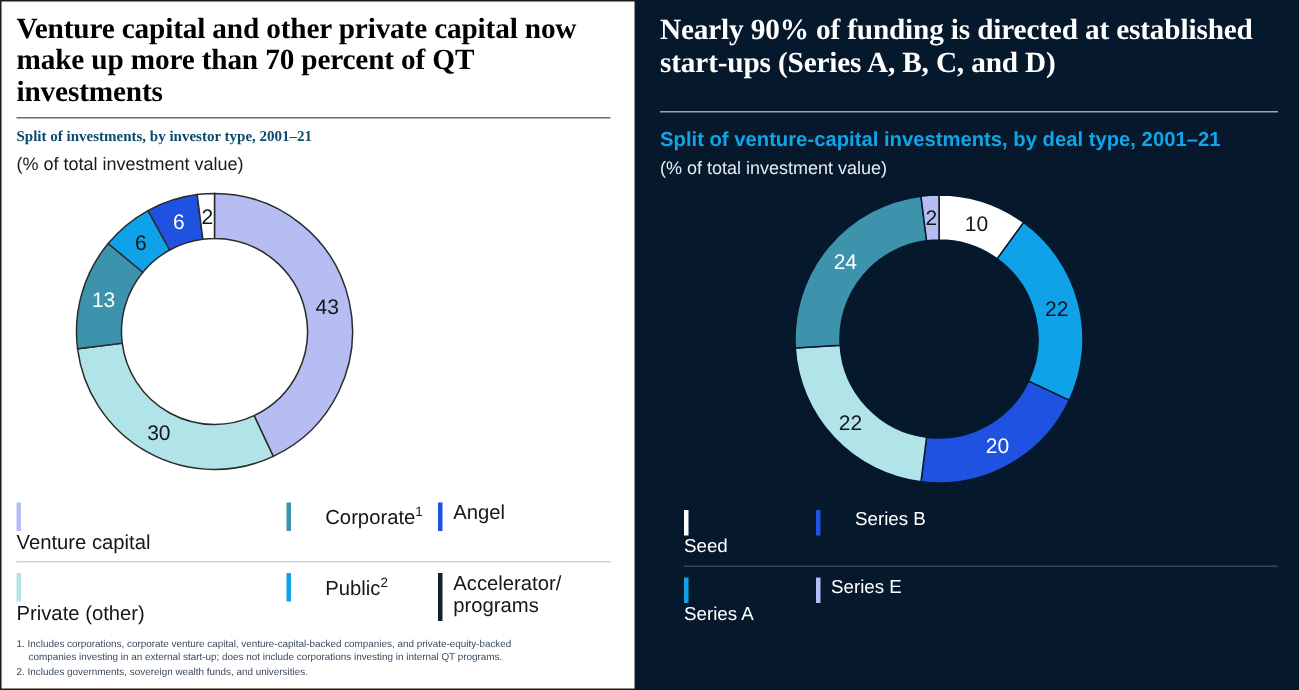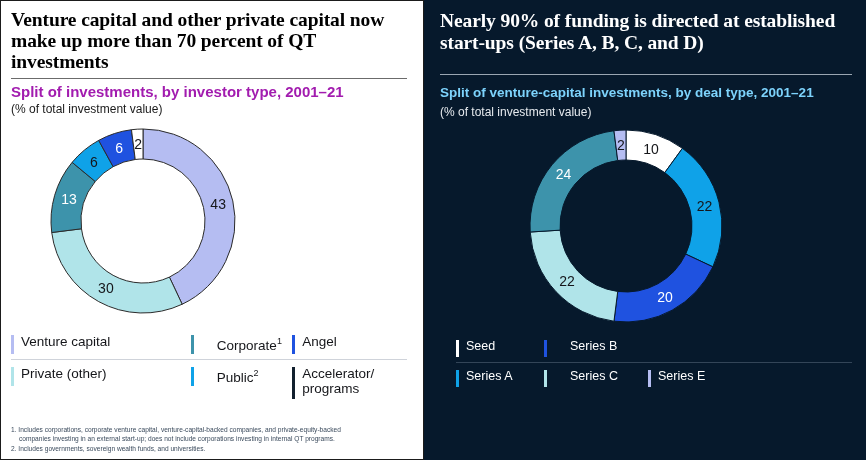--- a/index.html
+++ b/index.html
@@ -26,21 +26,21 @@
     font-size:19.5px;
     line-height:21px;
     color:#000000;
     letter-spacing:-0.1px;
     margin:2px 0 0 0;
   }
   .rule-dark{
     height:1px;background:#6b6b6b;margin:6px 0 5px 0;
   }
   .subtitle{
-    font-size:15px;font-weight:bold;color:#a21caf;line-height:16px;
+    font-size:10px;font-weight:bold;color:#0c4a6e;line-height:16px;font-family:Liberation Serif, serif;
   }
   .units{
     font-size:12px;color:#1a1a1a;margin-top:2px;line-height:14px;
   }
 
   
   .donut-area{position:relative;height:208px;margin-top:4px;}
   .donut-wrap{position:absolute;left:22px;top:0;width:220px;height:205px;}
   .donut-wrap svg{display:block;}
   .slice-label{
@@ -48,21 +48,21 @@
     font-size:14px;
     font-weight:normal;
   }
 
   
   .legend{
     margin-top:6px;
   }
   .legend-row{display:flex;align-items:flex-start;margin-bottom:2px;}
   .legend-cell{display:flex;align-items:flex-start;}
-  .legend-cell.c1{width:188px;}
+  .legend-cell.c1{width:188px;flex-direction:column;}
   .legend-cell.c2{width:106px;gap:16px;}
   .legend-cell.c3{width:120px;}
   .swatch{
     width:3px;min-width:3px;height:19px;margin-right:7px;margin-top:1px;
   }
   .legend-label{
     font-size:13.5px;color:#15161a;line-height:15px;
   }
   .legend-label sup{font-size:9px;vertical-align:super;}
   .legend-sep{height:1px;background:#cfd3da;margin:5px 0 6px 0;}
@@ -83,21 +83,21 @@
     padding:10px 14px 0 16px;
   }
   .headline-dark{
     font-family:"Liberation Serif", serif;
     font-weight:bold;
     font-size:19.5px;line-height:22px;color:#ffffff;
     letter-spacing:-0.1px;margin:0;
   }
   .rule-light{height:1px;background:#9aa6b2;margin:20px 0 9px 0;}
   .subtitle-dark{
-    font-size:13.5px;font-weight:bold;color:#7dd3fc;line-height:17px;
+    font-size:13.5px;font-weight:bold;color:#0ea5e9;line-height:17px;
   }
   .units-dark{font-size:12px;color:#e6eaee;margin-top:4px;line-height:14px;}
 
   .donut-area-dark{position:relative;height:210px;margin-top:2px;}
   .donut-wrap-dark{position:absolute;left:66px;top:0;width:240px;height:210px;}
 
   .legend-dark .legend-label{color:#ffffff;font-size:12.5px;}
   .legend-dark .legend-sep{background:#334558;}
   .legend-dark .legend-cell.c1{width:88px;}
   .legend-dark .legend-cell.c2{width:104px;}
@@ -217,24 +217,20 @@
         </div>
       </div>
 
       <div class="legend-sep"></div>
 
       <div class="legend-row">
         <div class="legend-cell c1">
           <span class="swatch" style="background:#0fa2e8"></span>
           <span class="legend-label">Series A</span>
         </div>
-        <div class="legend-cell c2">
-          <span class="swatch" style="background:#b0e4e9"></span>
-          <span class="legend-label">Series C</span>
-        </div>
         <div class="legend-cell c3">
           <span class="swatch" style="background:#b5bdf2"></span>
           <span class="legend-label">Series E</span>
         </div>
       </div>
     </div>
   </div>
 </div>
 
 </body></html>

